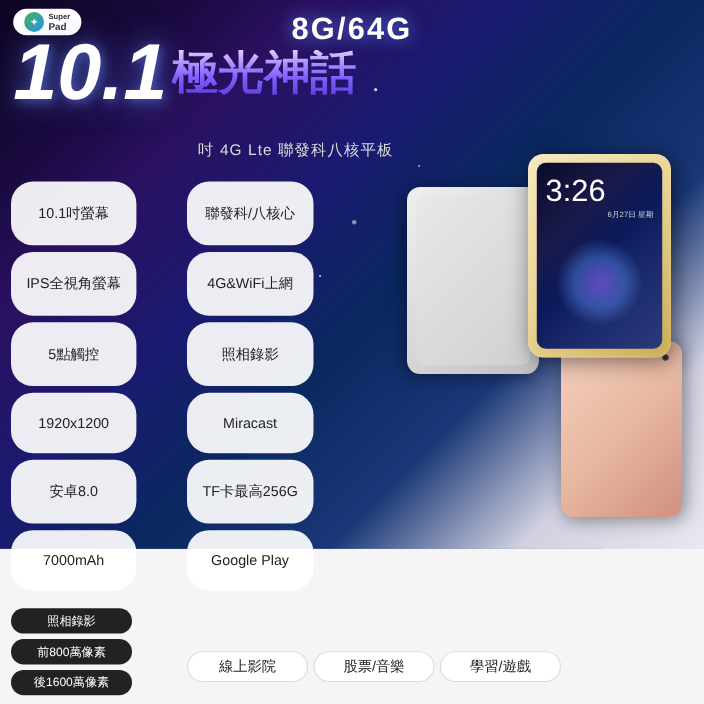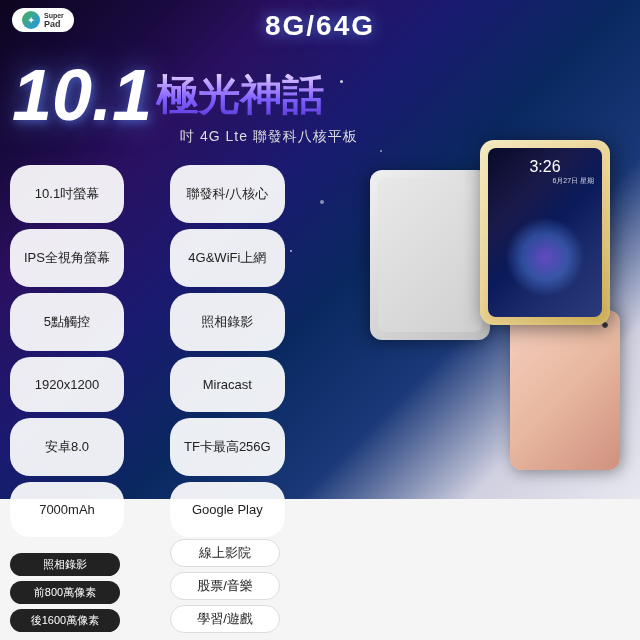--- a/index.html
+++ b/index.html
@@ -71,21 +71,21 @@
       font-size: 28px;
       font-weight: 900;
       color: #fff;
       text-shadow: 0 0 15px rgba(100,150,255,0.8);
       letter-spacing: 2px;
     }
 
     
     .main-title {
       position: absolute;
-      top: 59px; left: 12px;
+      top: 30px; left: 12px;
       z-index: 10;
       display: flex;
       align-items: center;
     }
     .title-number {
       font-size: 72px;
       font-weight: 900;
       color: #fff;
       line-height: 1;
       text-shadow: 2px 2px 10px rgba(80,100,200,0.8), 0 0 30px rgba(100,150,255,0.6);
@@ -173,23 +173,23 @@
       top: 8px; left: 8px; right: 8px; bottom: 8px;
       background: linear-gradient(135deg, #0a0a2a 0%, #1a1a4a 30%, #0a1a5a 50%, #1a2a6a 70%, #2a3a7a 100%);
       border-radius: 8px;
       overflow: hidden;
       display: flex;
       flex-direction: column;
       justify-content: space-between;
     }
     .screen-time {
       color: white;
-      font-size: 16px;
+      font-size: 28px;
       font-weight: 300;
-      text-align: center;
+      text-align: left;
       padding: 10px 8px 0;
     }
     .screen-date {
       color: rgba(255,255,255,0.8);
       font-size: 7px;
       text-align: right;
       padding: 0 8px;
     }
     .screen-glow {
       position: absolute;
@@ -247,24 +247,24 @@
     .bottom-features-left {
       position: absolute;
       bottom: 8px; left: 10px;
       z-index: 10;
       display: flex;
       flex-direction: column;
       gap: 5px;
     }
     .bottom-features-right {
       position: absolute;
-      bottom: 7px; left: 170px;
-      z-index: 10;
-      display: flex;
-      flex-direction: column;
+      bottom: 20px; left: 170px;
+      z-index: 10;
+      display: flex;
+      flex-direction: row;
       gap: 5px;
     }
     .feature-pill-dark {
       background: #222;
       border-radius: 20px;
       padding: 4px 14px;
       font-size: 11px;
       color: #fff;
       font-weight: 500;
       white-space: nowrap;

